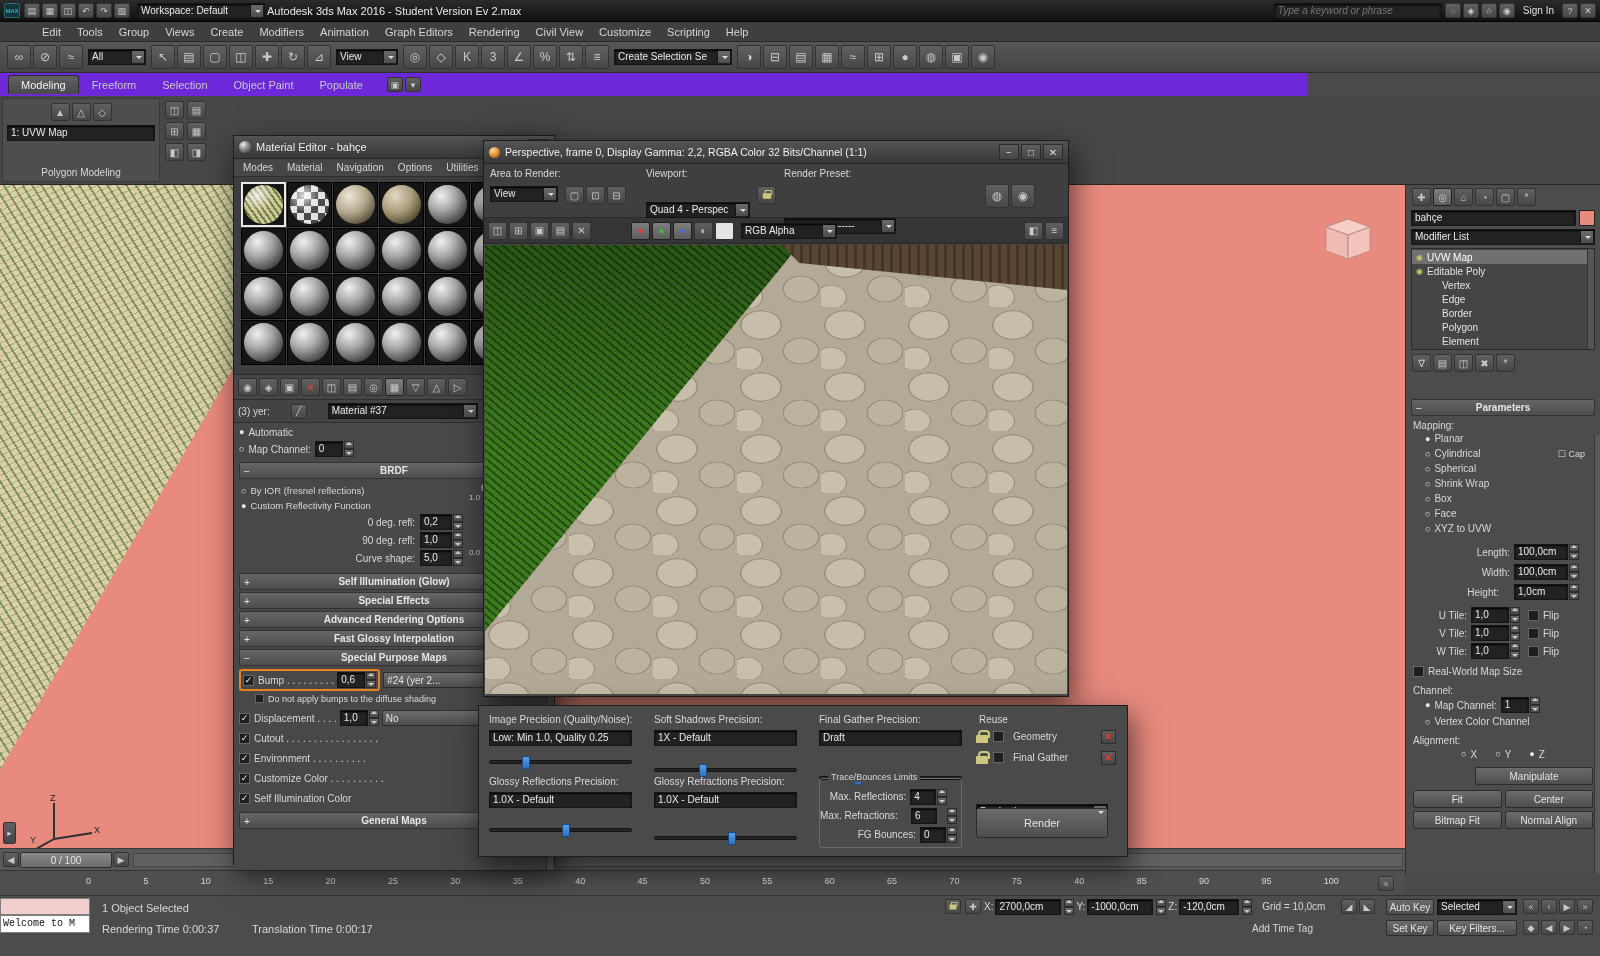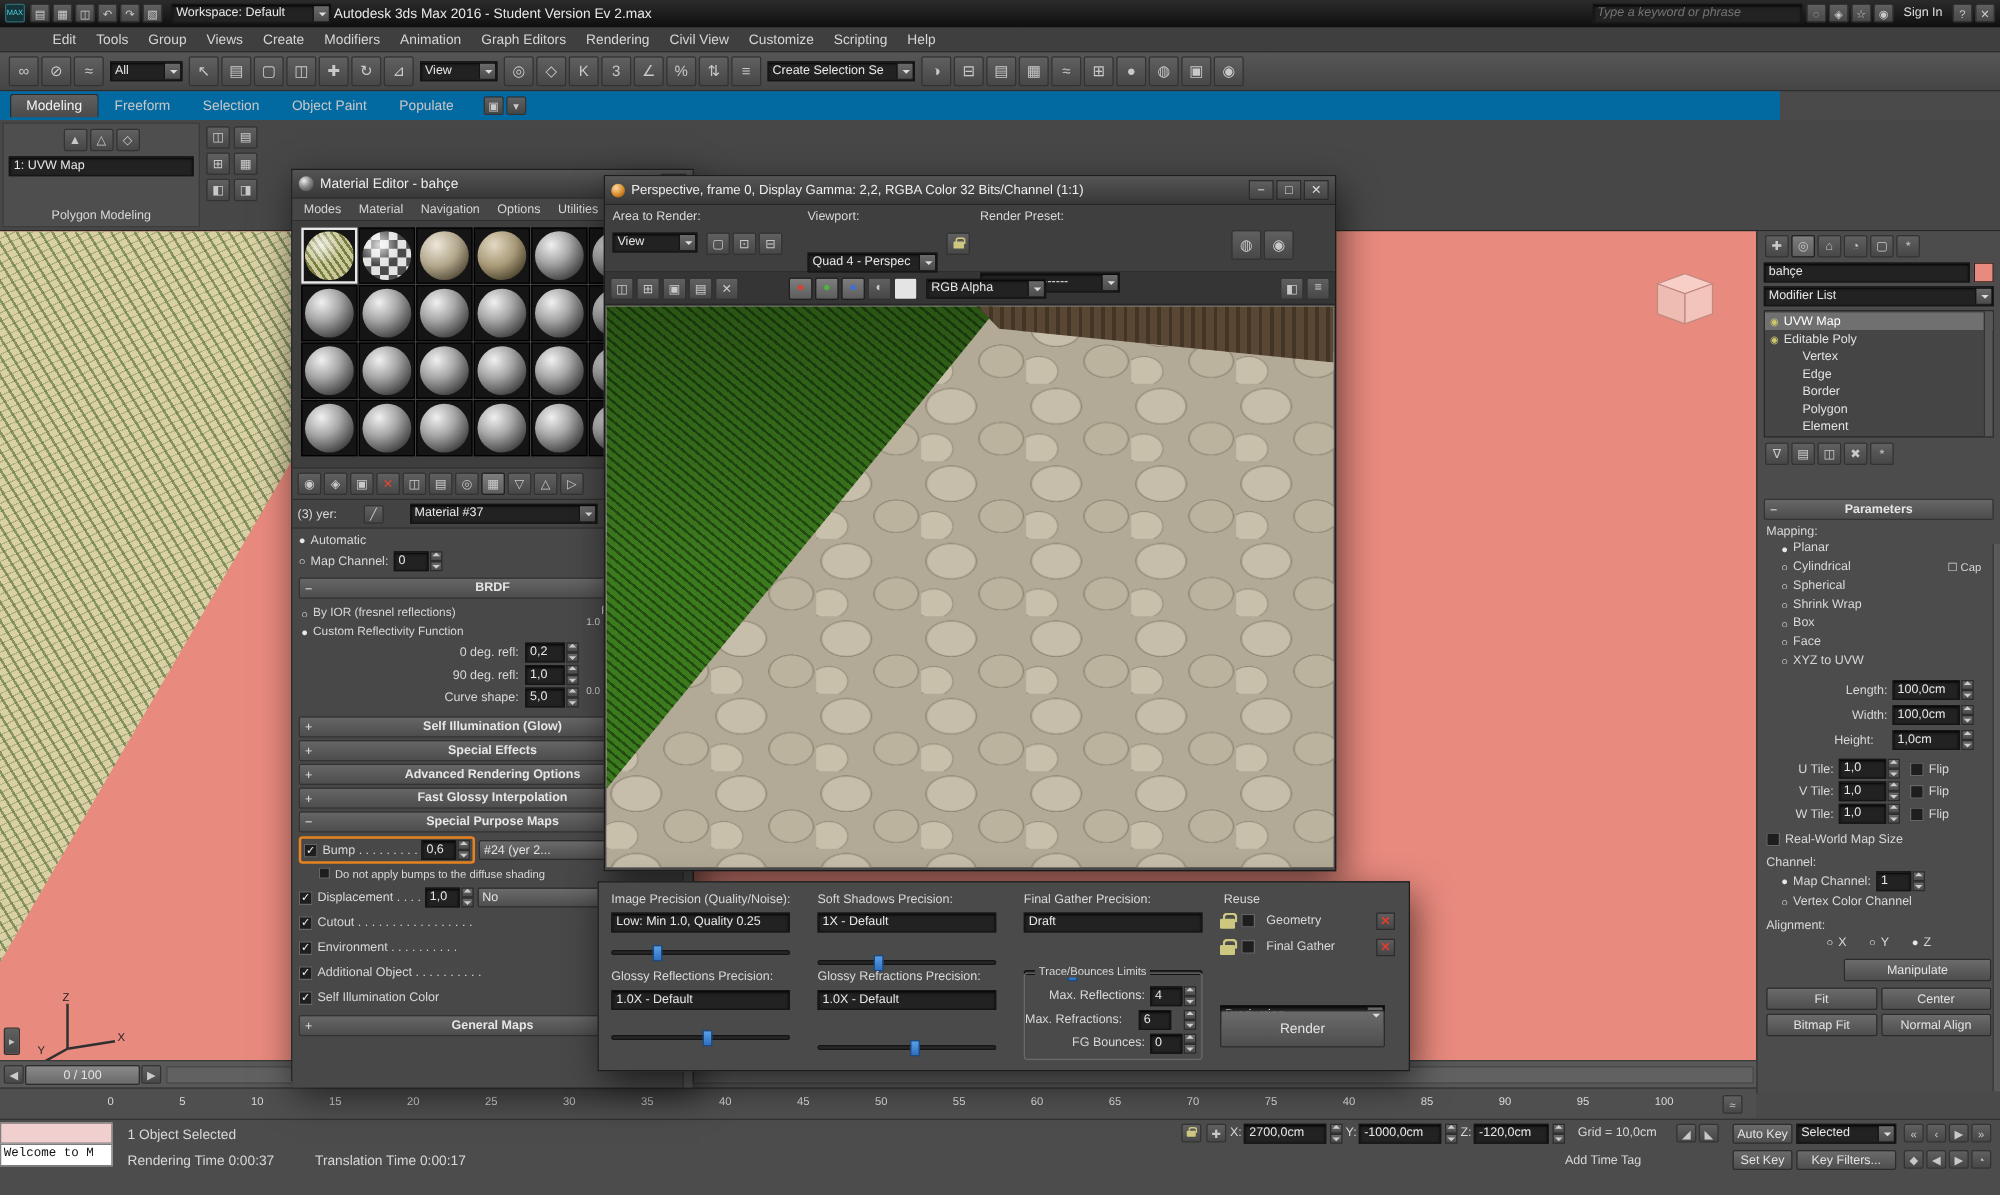--- a/index.html
+++ b/index.html
@@ -230,21 +230,21 @@
       </span>
       <span class="tile">
         <b class="g">▣</b>
       </span>
       <span class="tile">
         <b class="g">◉</b>
       </span>
     </div>
 </div>
 
-<div class="abs row" style="left:0;top:73px;width:1424px;height:23px;background:#0369a1;padding-left:8px">
+<div class="abs row" style="left:0;top:73px;width:1308px;height:23px;background:#6d28d9;padding-left:8px">
   <div class="row">
 
   <span class="rtab on">Modeling</span>
       <span class="rtab">Freeform</span>
       <span class="rtab">Selection</span>
       <span class="rtab">Object Paint</span>
       <span class="rtab">Populate</span>
     </div>
   <div class="row" style="margin-left:10px">
 
@@ -939,21 +939,21 @@
         </div>
 
         <div class="row" style="height:20px">
           <span class="cb"><span>✓</span></span>
           <span class="lbl">Environment . . . . . . . . . .</span>
           <div class="btn" style="margin-left:auto;width:70px;height:16px;line-height:15px;overflow:hidden;text-align:left;padding-left:3px">No</div>
         </div>
 
         <div class="row" style="height:20px">
           <span class="cb"><span>✓</span></span>
-          <span class="lbl">Additional Object . . . . . . . . . .</span>
+          <span class="lbl">Customize Color . . . . . . . . . .</span>
           <div class="btn" style="margin-left:auto;width:70px;height:16px;line-height:15px;overflow:hidden;text-align:left;padding-left:3px">No</div>
         </div>
 
         <div class="row" style="height:20px">
           <span class="cb"><span>✓</span></span>
           <span class="lbl">Self Illumination Color</span>
           <div class="btn" style="margin-left:auto;width:70px;height:16px;line-height:15px;overflow:hidden;text-align:left;padding-left:3px">No</div>
         </div>
       </div>
     <div class="rollout" style="margin-top:4px"><span class="pm">+</span><span>General Maps</span></div>
@@ -1090,21 +1090,21 @@
 
   <span class="lbl abs" style="left:340px;top:8px">Final Gather Precision:</span>
   <div class="fld abs" style="left:340px;top:24px;width:143px"><span>Draft</span></div>
   <div class="sl abs" style="left:340px;top:54px;width:143px">
       <i style="left:24%"></i>
     </div>
   <div class="abs" style="left:340px;top:72px;width:143px;height:70px;border:1px solid #6a6a6a;border-radius:3px">
     <span class="lbl abs" style="left:8px;top:-7px;background:#4a4a4a;padding:0 3px;font-size:9px">Trace/Bounces Limits</span>
     <div style="padding:8px 4px 0 0">
 
-        <div class="row" style="height:19px;justify-content:flex-end">
+        <div class="row" style="height:19px;justify-content:center">
           <span class="lbl">Max. Reflections:</span>
           <div class="fld" style="width:26px;margin-left:4px"><span>4</span></div>
           <span class="spin">
             <b class="up"></b>
             <b class="dn"></b>
           </span>
         </div>
 
         <div class="row" style="height:19px;justify-content:space-between">
           <span class="lbl">Max. Refractions:</span>

